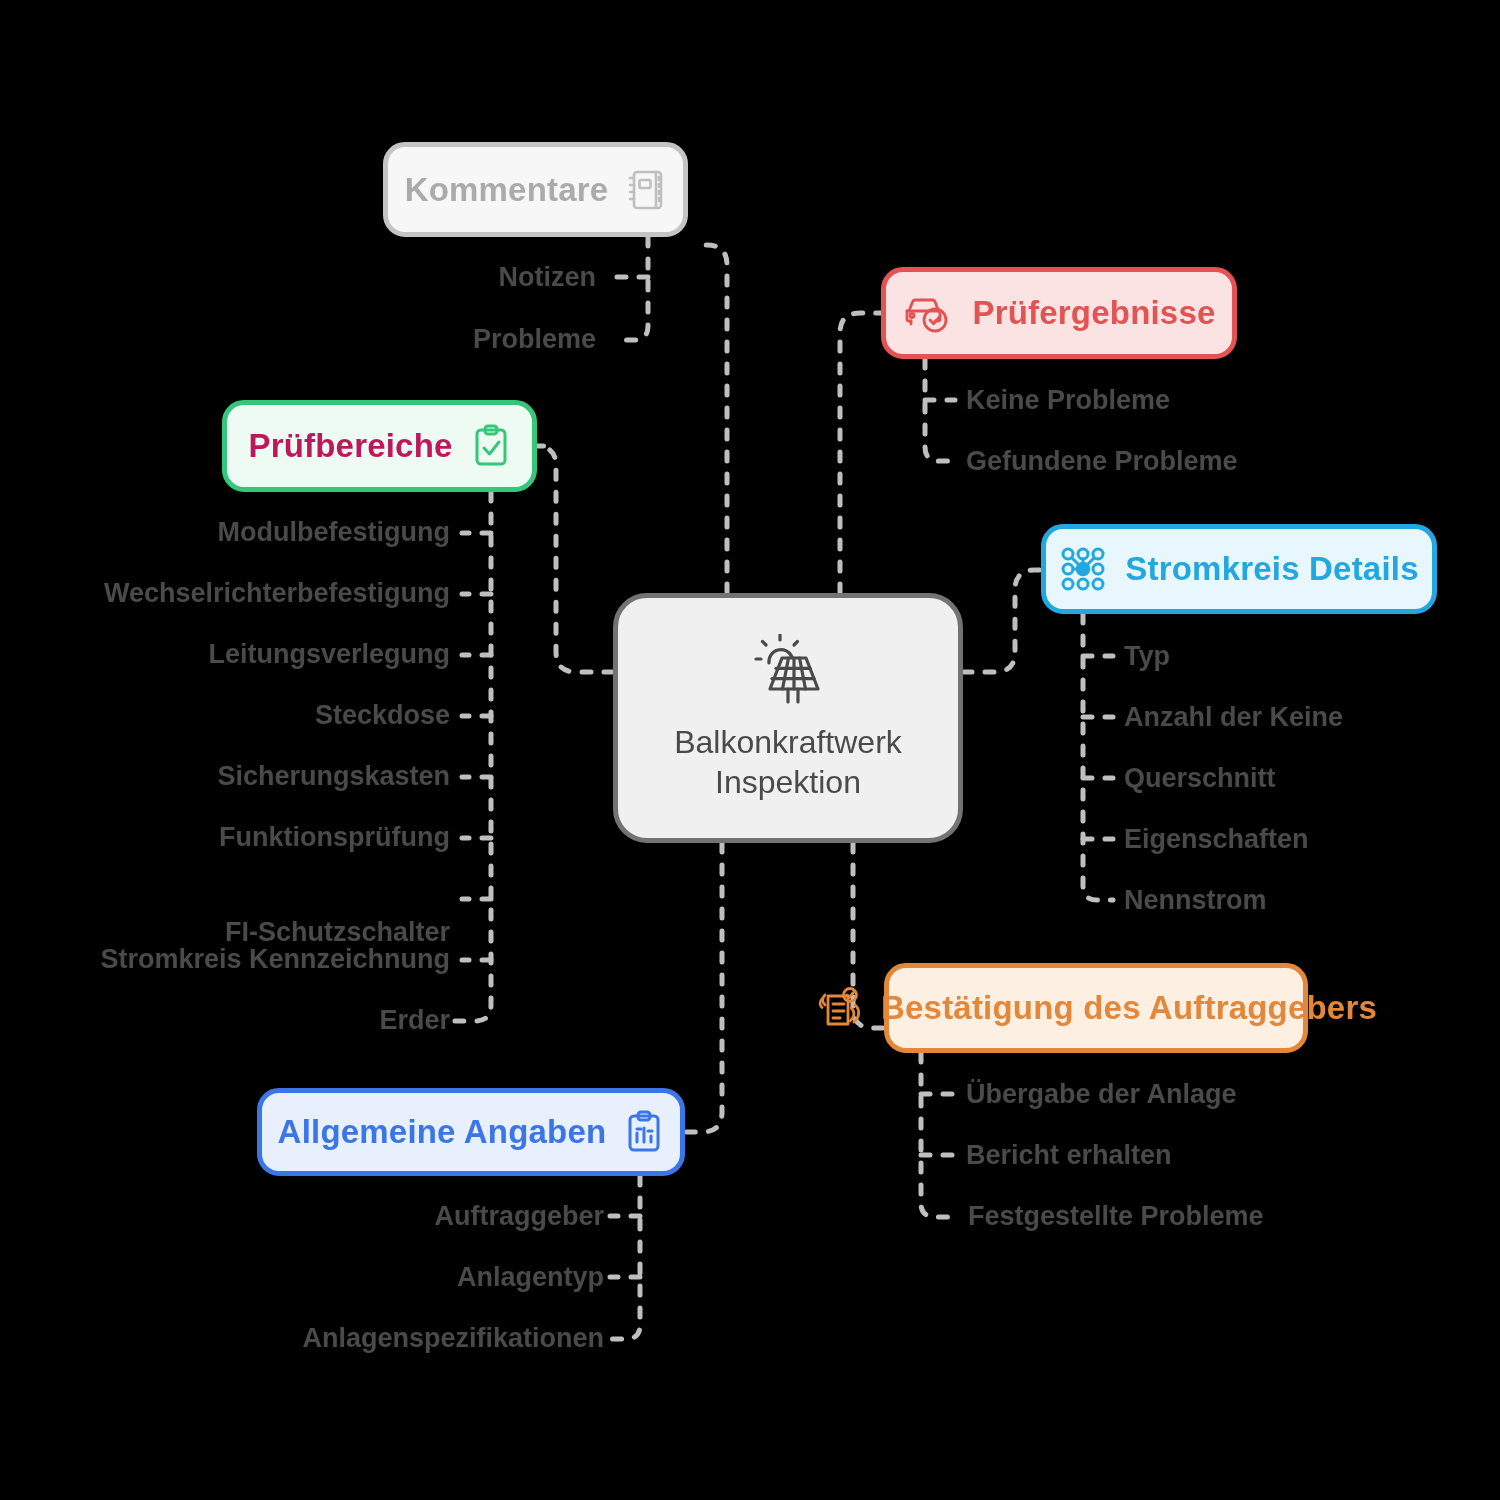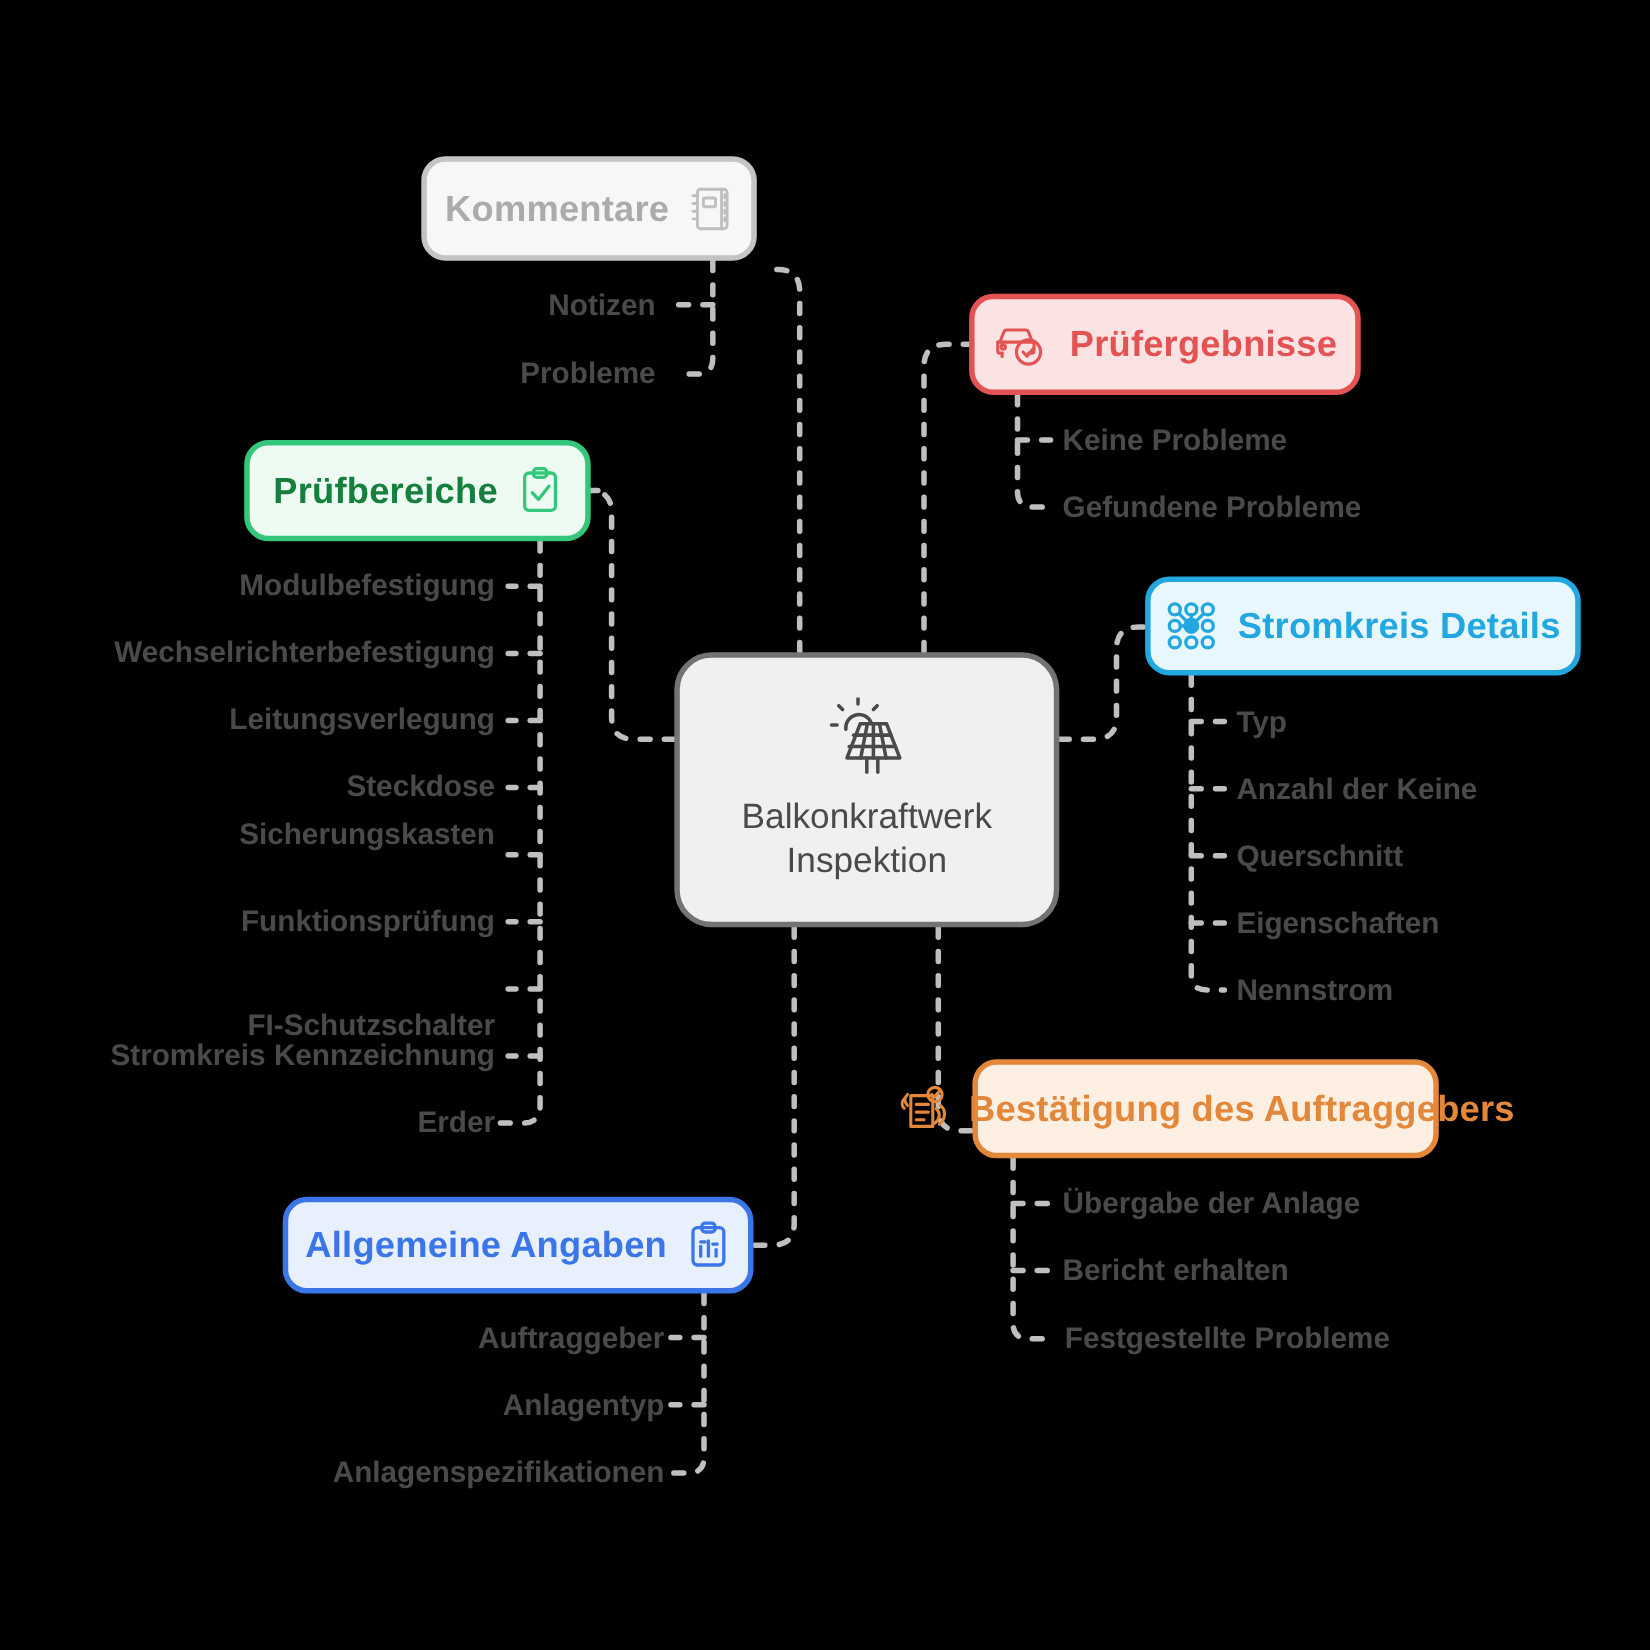--- a/index.html
+++ b/index.html
@@ -42,21 +42,21 @@
     left: 383px; top: 142px; width: 305px; height: 95px;
     background: #F7F7F7; border-color: #C4C4C4; border-width: 5px;
   }
   #node-kommentare .nlabel { color: #ABABAB; }
 
   
   #node-pruefbereiche {
     left: 222px; top: 400px; width: 315px; height: 92px;
     background: #EDFBF3; border-color: #34C77B; border-width: 5px;
   }
-  #node-pruefbereiche .nlabel { color: #15803d; }
+  #node-pruefbereiche .nlabel { color: #be185d; }
 
   
   #node-pruefergebnisse {
     left: 881px; top: 267px; width: 356px; height: 92px;
     background: #FCE3E3; border-color: #E45353; border-width: 5px;
   }
   #node-pruefergebnisse .nlabel { color: #E45353; }
 
   
   #node-stromkreis {
@@ -190,21 +190,21 @@
         <rect x="6" y="7" width="28" height="34" rx="4"></rect>
         <rect x="14" y="3" width="12" height="8" rx="3"></rect>
         <path d="M13 25 l5.5 6 l9.5 -12"></path>
       </svg>
     </span>
   </div>
   <div class="leaf right" style="right:1050px; top:519px;">Modulbefestigung</div>
   <div class="leaf right" style="right:1050px; top:580px;">Wechselrichterbefestigung</div>
   <div class="leaf right" style="right:1050px; top:641px;">Leitungsverlegung</div>
   <div class="leaf right" style="right:1050px; top:702px;">Steckdose</div>
-  <div class="leaf right" style="right:1050px; top:745px;">Sicherungskasten</div>
+  <div class="leaf right" style="right:1050px; top:763px;">Sicherungskasten</div>
   <div class="leaf right" style="right:1050px; top:824px;">Funktionsprüfung</div>
   <div class="leaf right" style="right:1050px; top:919px;">FI-Schutzschalter</div>
   <div class="leaf right" style="right:1050px; top:946px;">Stromkreis Kennzeichnung</div>
   <div class="leaf right" style="right:1050px; top:1007px;">Erder</div>
 
   <div class="node" id="node-pruefergebnisse">
     <span class="nicon">
       <svg width="52" height="44" viewBox="0 0 52 44" fill="none" stroke="#E45353" stroke-width="2.8" stroke-linecap="round" stroke-linejoin="round">
         <path d="M7 20 l3.5 -9 a3 3 0 0 1 2.8 -2 h17 a3 3 0 0 1 2.8 2 l3.5 9"></path>
         <path d="M5 20 h33 v8 a2 2 0 0 1 -2 2 h-3"></path>

